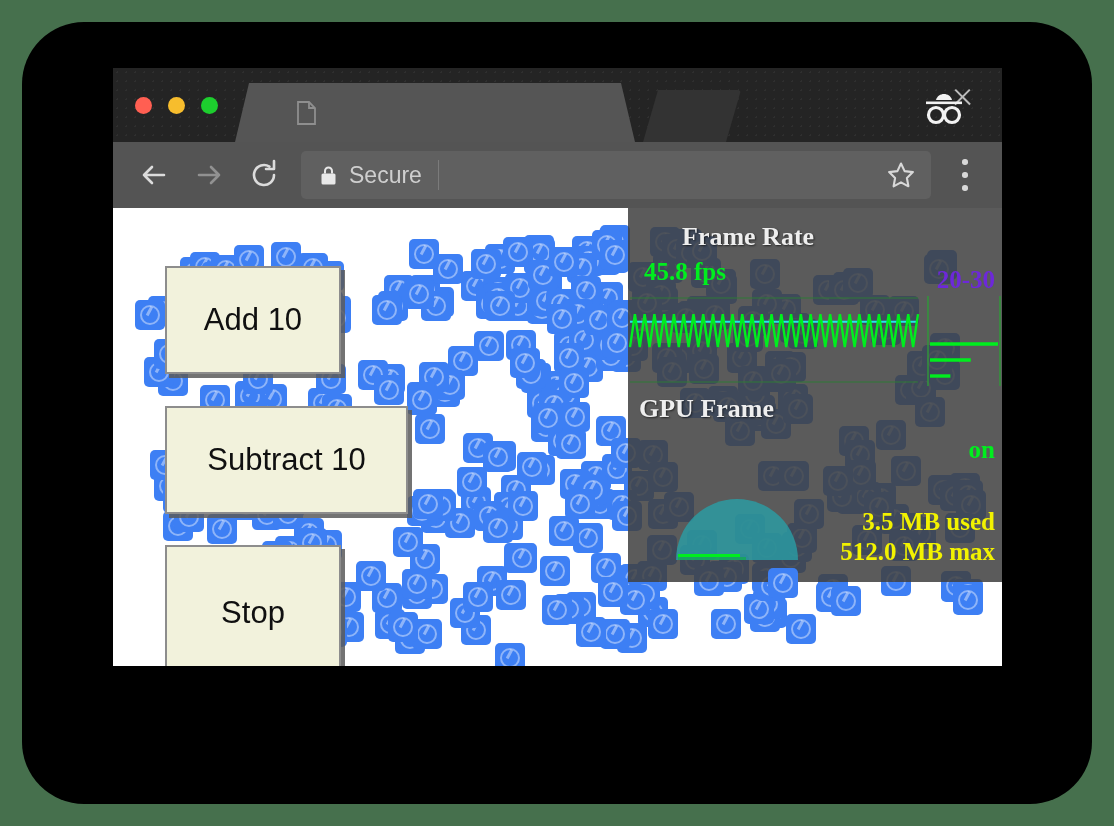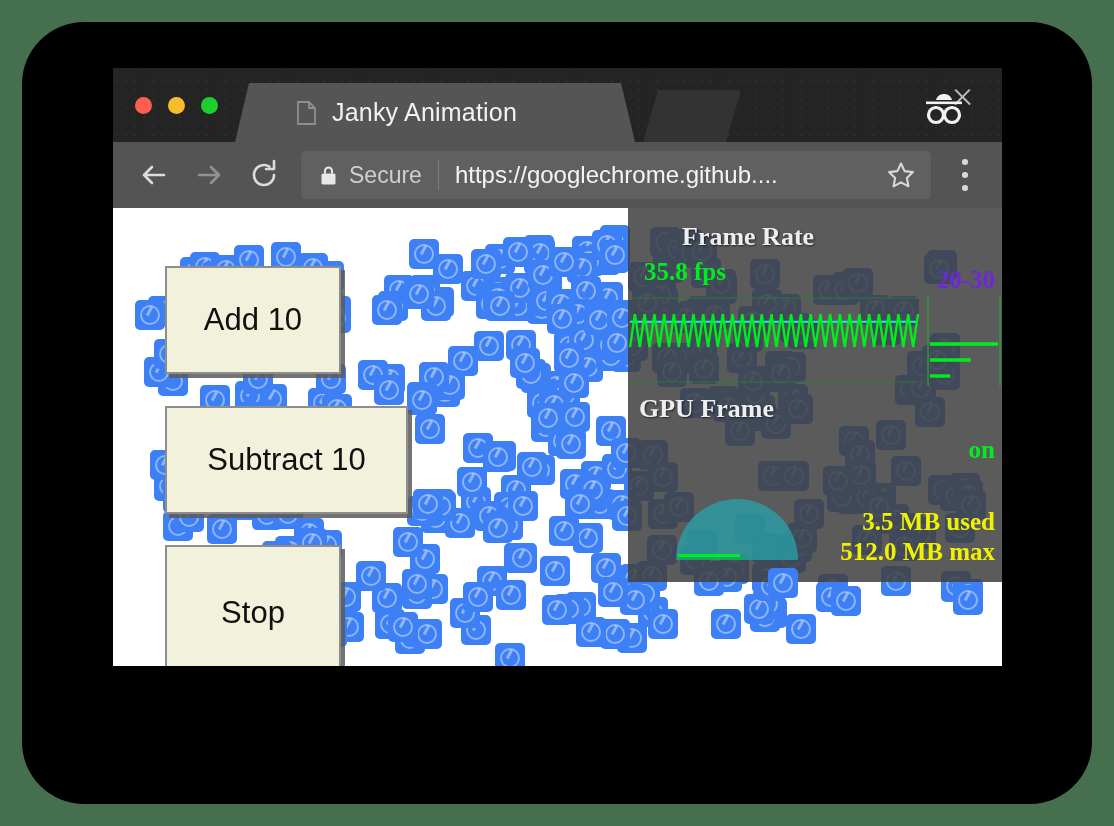--- a/index.html
+++ b/index.html
@@ -337,21 +337,20 @@
     </div>
 
     <div id="tab-active">
       <div id="tab-active-inner">
         <span id="tab-favicon">
           <svg width="19" height="24" viewBox="0 0 19 24">
             <path d="M1 1h11l6 6v16H1z" fill="none" stroke="#8f8f8f" stroke-width="1.8"></path>
             <path d="M12 1v6h6" fill="none" stroke="#8f8f8f" stroke-width="1.8"></path>
           </svg>
         </span>
-        <span id="tab-title">Janky Animation</span>
       </div>
     </div>
     <div id="tab-close"></div>
 
     <div id="tab-inactive"></div>
 
     <div id="incognito-badge">
       <svg width="56" height="40" viewBox="0 0 56 40">
         <path d="M20 12 C22 4 34 4 36 12 Z" fill="#f2f2f2"></path>
         <rect x="10" y="13.5" width="36" height="2.6" fill="#f2f2f2"></rect>
@@ -385,21 +384,20 @@
 
     <div id="omnibox">
       <span id="lock-icon">
         <svg width="15" height="19" viewBox="0 0 15 19">
           <rect x="0.5" y="7.5" width="14" height="11" rx="1.6" fill="#e8e8e8"></rect>
           <path d="M4 7.5V5a3.5 3.5 0 0 1 7 0v2.5" fill="none" stroke="#e8e8e8" stroke-width="2"></path>
         </svg>
       </span>
       <span id="secure-label">Secure</span>
       <span id="omnibox-divider"></span>
-      <span id="url-text">https://googlechrome.github....</span>
       <span id="bookmark-star">
         <svg width="28" height="28" viewBox="0 0 28 28">
           <path d="M14 2.5l3.6 7.6 8.3 1-6 5.9 1.5 8.3-7.4-4-7.4 4 1.5-8.3-6-5.9 8.3-1z" fill="none" stroke="#d8d8d8" stroke-width="2.1" stroke-linejoin="round"></path>
         </svg>
       </span>
     </div>
 
     <div id="menu-dots">
       <span></span>
         <span></span>
@@ -765,21 +763,21 @@
         <div class="sprite" style="left:102px;top:396px"></div>
       </div>
 
     <div class="page-button" id="btn-add">Add 10</div>
     <div class="page-button" id="btn-subtract">Subtract 10</div>
     <div class="page-button" id="btn-stop">Stop</div>
 
     <div id="fps-meter">
 
       <div class="meter-title" id="fr-title">Frame Rate</div>
-      <div class="meter-value" id="fr-fps">35.8 fps</div>
+      <div class="meter-value" id="fr-fps">45.8 fps</div>
       <div class="meter-value" id="fr-range">20-30</div>
 
       <svg id="fr-graph" viewBox="0 0 374 90" preserveAspectRatio="none">
           <line x1="2" y1="2" x2="290" y2="2" stroke="#2f7a36" stroke-width="1.2"></line>
           <line x1="2" y1="86" x2="290" y2="86" stroke="#2f7a36" stroke-width="1.2"></line>
           <line x1="2" y1="25.733333333333327" x2="290" y2="25.733333333333327" stroke="#22e8e8" stroke-width="1.8"></line>
           <path d="M2.00 51.07 L6.88 18.13 L11.76 51.07 L16.64 18.13 L21.53 51.07 L26.41 18.13 L31.29 51.07 L36.17 18.13 L41.05 51.07 L45.93 18.13 L50.81 51.07 L55.69 18.13 L60.58 51.07 L65.46 18.13 L70.34 51.07 L75.22 18.13 L80.10 51.07 L84.98 18.13 L89.86 51.07 L94.75 18.13 L99.63 51.07 L104.51 18.13 L109.39 51.07 L114.27 18.13 L119.15 51.07 L124.03 18.13 L128.92 51.07 L133.80 18.13 L138.68 51.07 L143.56 18.13 L148.44 51.07 L153.32 18.13 L158.20 51.07 L163.08 18.13 L167.97 51.07 L172.85 18.13 L177.73 51.07 L182.61 18.13 L187.49 51.07 L192.37 18.13 L197.25 51.07 L202.14 18.13 L207.02 51.07 L211.90 18.13 L216.78 51.07 L221.66 18.13 L226.54 51.07 L231.42 18.13 L236.31 51.07 L241.19 18.13 L246.07 51.07 L250.95 18.13 L255.83 51.07 L260.71 18.13 L265.59 51.07 L270.47 18.13 L275.36 51.07 L280.24 18.13 L285.12 51.07 L290.00 18.13 " fill="none" stroke="#00ee1e" stroke-width="2.4"></path>
           <line x1="300" y1="0" x2="300" y2="90" stroke="#2f9a38" stroke-width="1.4"></line>
           <line x1="372" y1="0" x2="372" y2="90" stroke="#2f9a38" stroke-width="1.4"></line>
           <line x1="302" y1="48" x2="370" y2="48" stroke="#00ee1e" stroke-width="3.4"></line>

